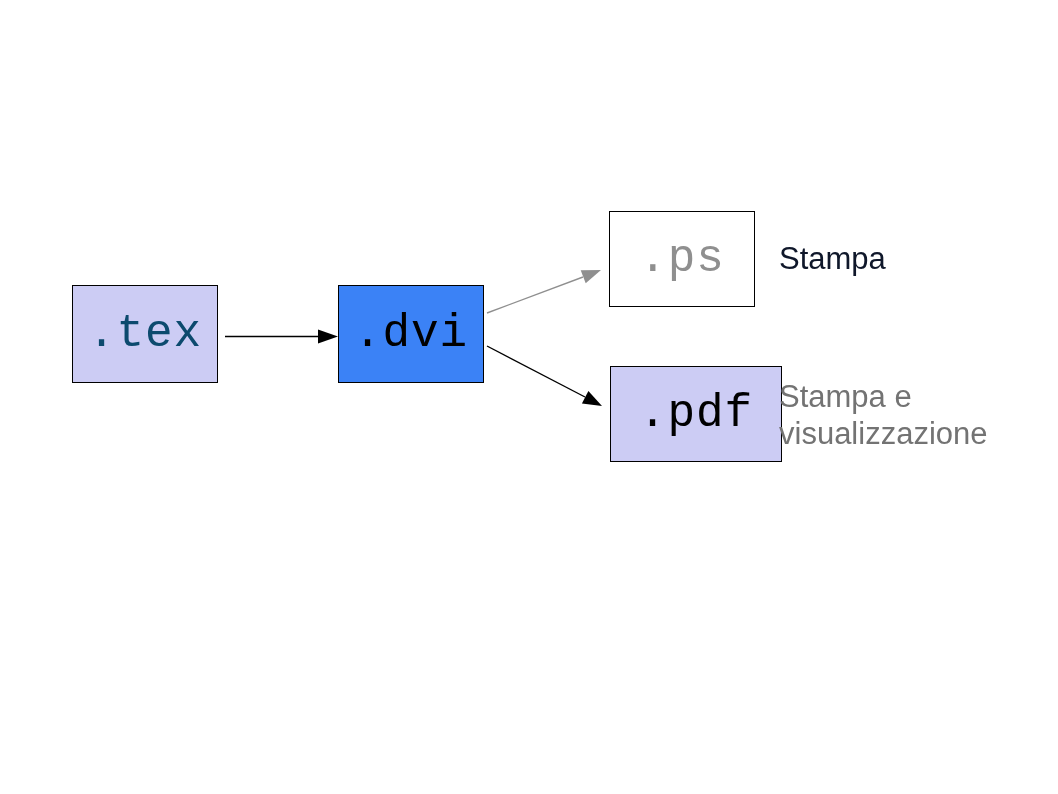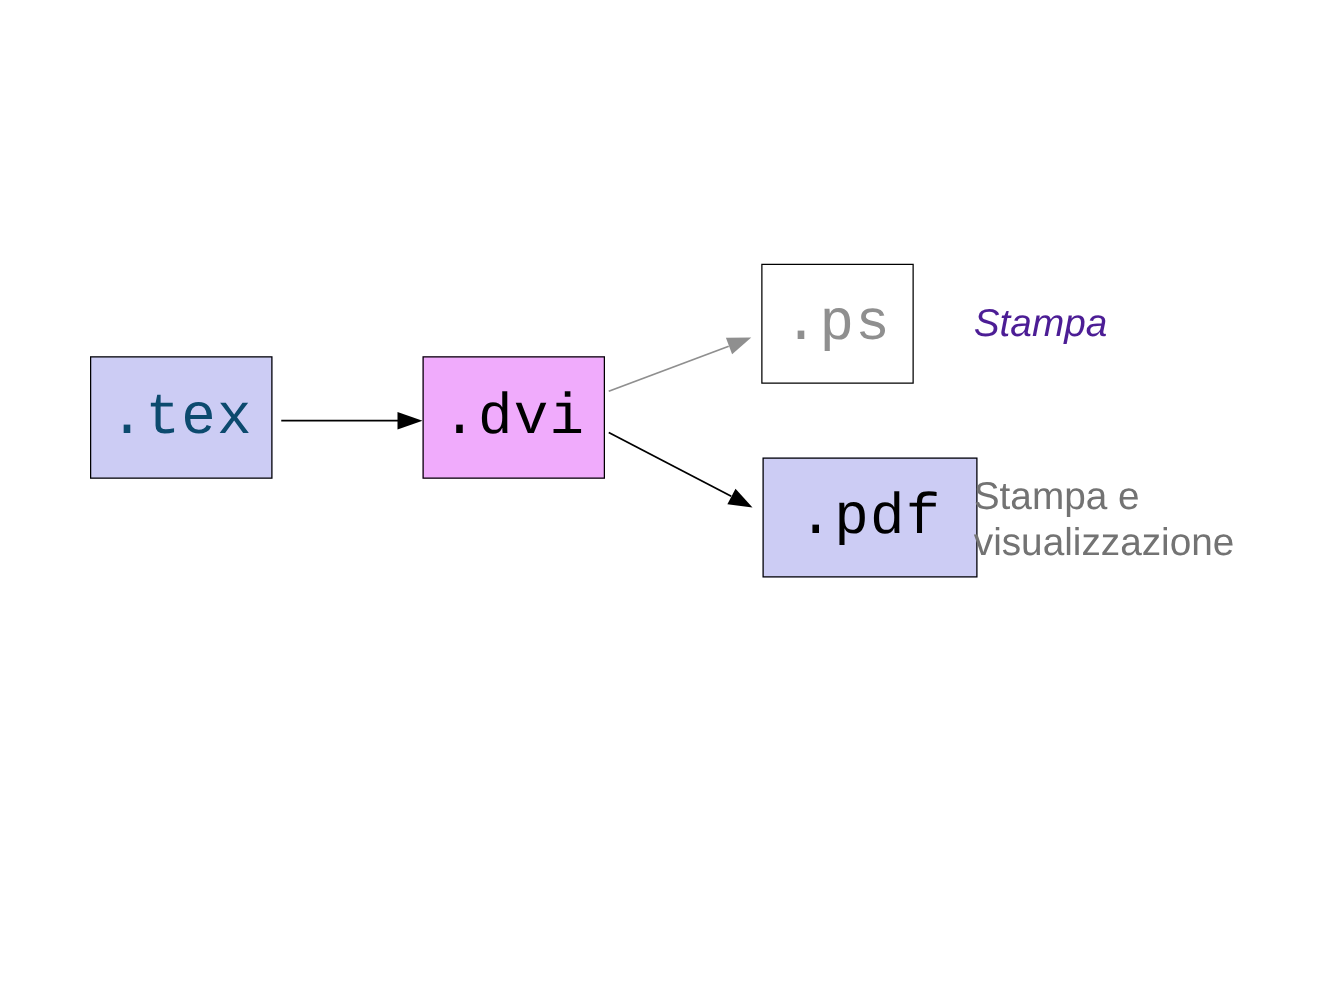--- a/index.html
+++ b/index.html
@@ -27,21 +27,21 @@
     display: flex;
     align-items: center;
     justify-content: center;
     font-family: "Liberation Mono", monospace;
     font-size: 46px;
     letter-spacing: 1px;
     line-height: 1;
   }
   .node-tex { left: 72px;  top: 285px; width: 146px; height: 98px; }
   .node-dvi { left: 338px; top: 285px; width: 146px; height: 98px; }
-  .node-ps  { left: 609px; top: 211px; width: 122px; height: 96px; }
+  .node-ps  { left: 609px; top: 211px; width: 146px; height: 96px; }
   .node-pdf { left: 610px; top: 366px; width: 172px; height: 96px; }
   .annotation {
     position: absolute;
     font-family: "Liberation Sans", sans-serif;
     font-size: 31px;
     line-height: 37px;
   }
   .annotation-ps  { left: 779px; top: 240px; }
   .annotation-pdf { left: 779px; top: 378px; width: 255px; }
 </style>
@@ -62,29 +62,29 @@
     <g>
       <line x1="487" y1="346" x2="585" y2="397" stroke-width="1.4" stroke="#000000"></line>
       <polygon points="602,406 581.9,403.4 588.4,391" fill="#000000"></polygon>
     </g>
   </svg>
 
   <div class="node node-tex" style="background-color: rgb(204, 204, 244); border-color: rgb(0, 0, 0); color: #0c4a6e;">
     <span>.tex</span>
   </div>
 
-  <div class="node node-dvi" style="background-color: #f0abfc; border-color: rgb(0, 0, 0); color: rgb(0, 0, 0); justify-content: center;">
+  <div class="node node-dvi" style="background-color: #3b82f6; border-color: rgb(0, 0, 0); color: rgb(0, 0, 0); justify-content: center;">
     <span>.dvi</span>
   </div>
 
   <div class="node node-ps" style="background-color: rgb(255, 255, 255); border-color: rgb(0, 0, 0); color: rgb(143, 143, 143);">
     <span>.ps</span>
   </div>
 
   <div class="node node-pdf" style="background-color: rgb(204, 204, 244); border-color: rgb(0, 0, 0); color: rgb(0, 0, 0);">
     <span>.pdf</span>
   </div>
 
-  <div class="annotation annotation-ps" style="color: #4c1d95; font-style: italic;">Stampa</div>
+  <div class="annotation annotation-ps" style="color: #0f172a;">Stampa</div>
 
   <div class="annotation annotation-pdf" style="color: #737373;">Stampa e visualizzazione</div>
 
 </div>
 
 </body></html>

